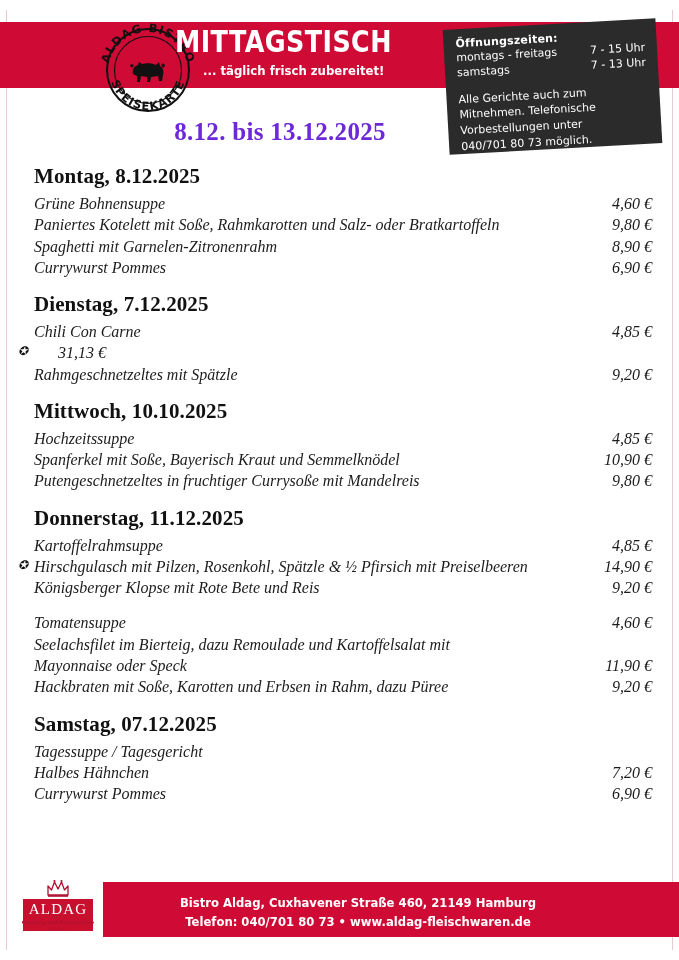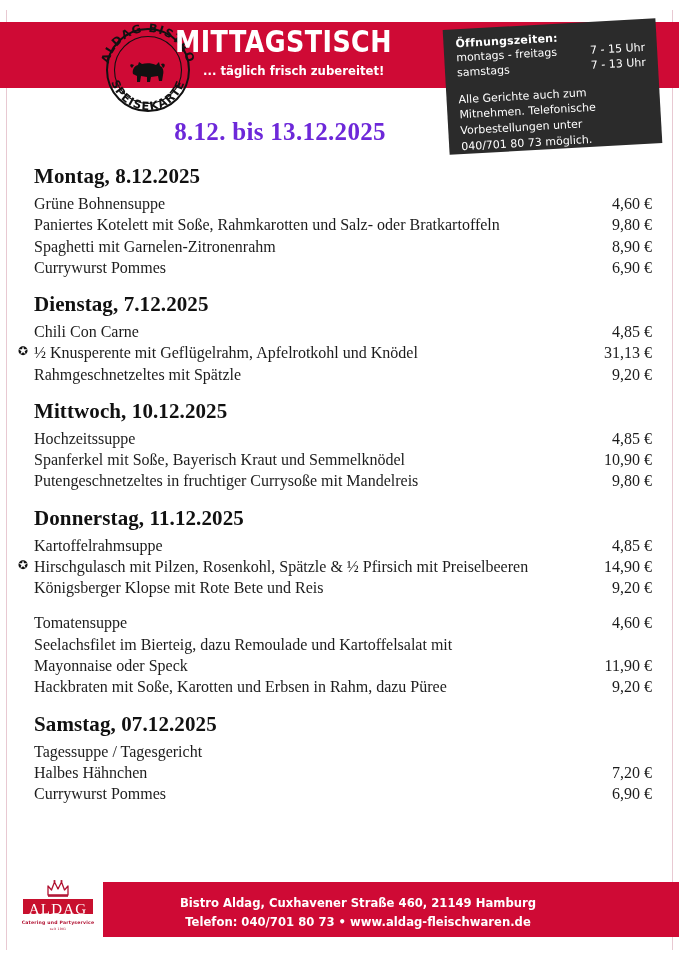--- a/index.html
+++ b/index.html
@@ -158,20 +158,21 @@
     margin-bottom: 4px;
     letter-spacing: 0.1px;
   }
   .dish-row {
     display: flex;
     align-items: baseline;
     font-size: 16px;
     line-height: 1.33;
     color: #1c1c1c;
     position: relative;
+    font-style: italic;
   }
   .dish-marker {
     position: absolute;
     left: -16px;
     top: 1px;
     width: 13px;
     font-size: 12px;
     line-height: 1.45;
     color: #111111;
     text-align: left;
@@ -223,21 +224,21 @@
     left: 0;
     top: 0;
     width: 76px;
     text-align: center;
   }
   .logo-box {
     position: absolute;
     left: 3px;
     top: 21px;
     width: 70px;
-    height: 15px;
+    height: 32px;
     background: #c8102e;
     color: #ffffff;
     font-family: "Liberation Serif", serif;
     font-size: 15px;
     letter-spacing: 1.2px;
     text-align: center;
     line-height: 20px;
   }
   .logo-tagline {
     position: absolute;
@@ -345,30 +346,29 @@
         </div>
       </div>
       <div class="day-block">
         <div class="day-title">Dienstag, 7.12.2025</div>
         <div class="dish-row">
           <span class="dish-name">Chili Con Carne</span>
           <span class="dish-price">4,85 €</span>
         </div>
         <div class="dish-row">
           <span class="dish-marker">✪</span>
-          <span class="dish-name">½ Knusperente mit Geflügelrahm, Apfelrotkohl und Knödel</span>
           <span class="dish-price">31,13 €</span>
         </div>
         <div class="dish-row">
           <span class="dish-name">Rahmgeschnetzeltes mit Spätzle</span>
           <span class="dish-price">9,20 €</span>
         </div>
       </div>
       <div class="day-block">
-        <div class="day-title">Mittwoch, 10.12.2025</div>
+        <div class="day-title">Mittwoch, 10.10.2025</div>
         <div class="dish-row">
           <span class="dish-name">Hochzeitssuppe</span>
           <span class="dish-price">4,85 €</span>
         </div>
         <div class="dish-row">
           <span class="dish-name">Spanferkel mit Soße, Bayerisch Kraut und Semmelknödel</span>
           <span class="dish-price">10,90 €</span>
         </div>
         <div class="dish-row">
           <span class="dish-name">Putengeschnetzeltes in fruchtiger Currysoße mit Mandelreis</span>

